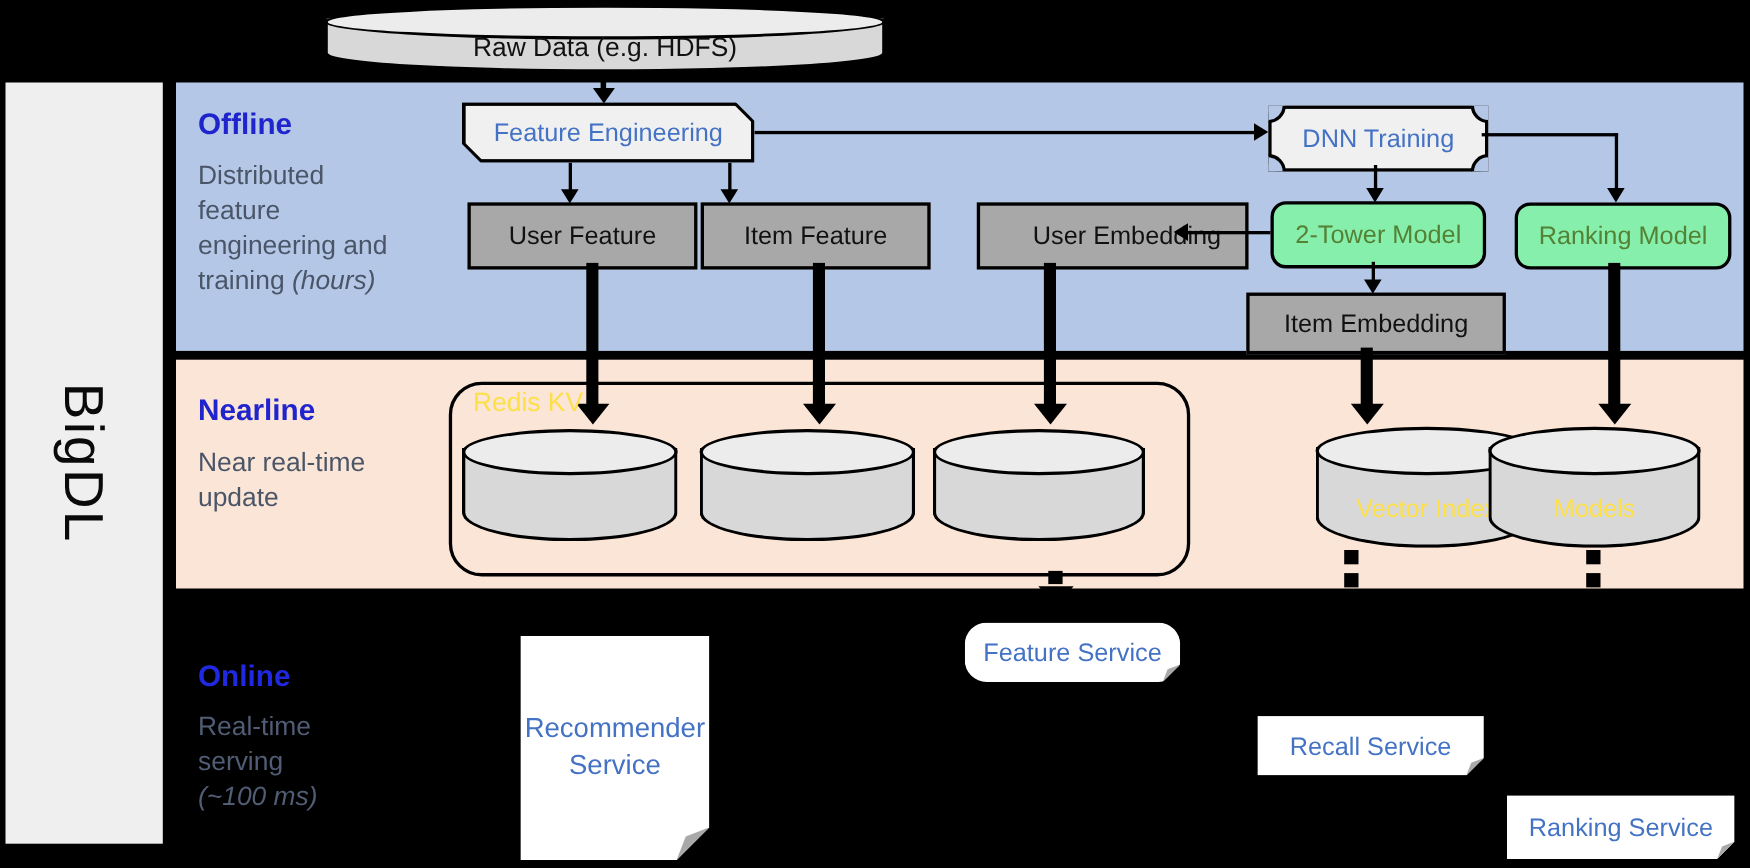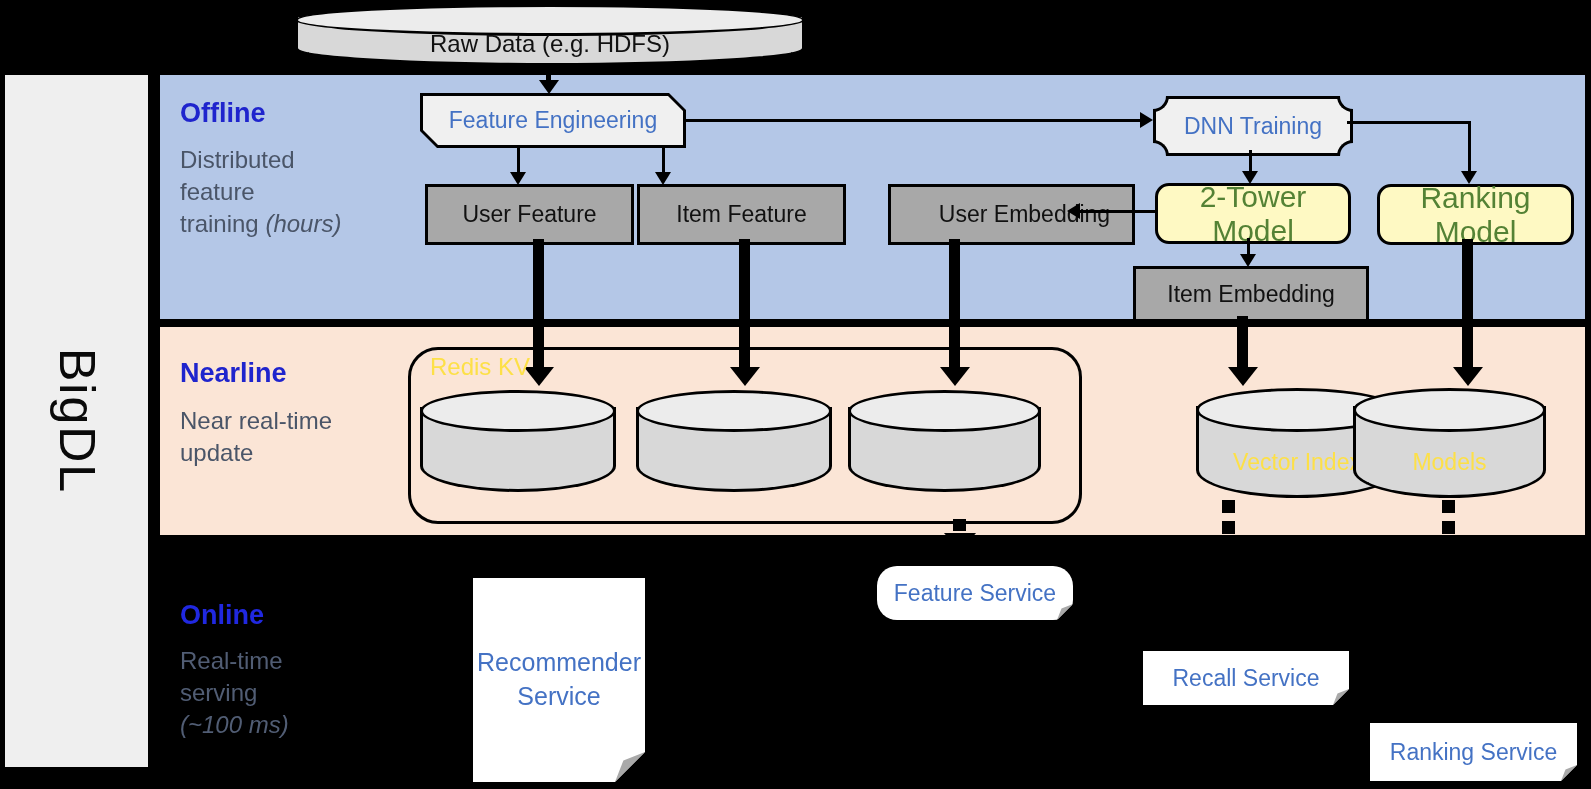--- a/index.html
+++ b/index.html
@@ -8,21 +8,21 @@
   .abs{position:absolute;}
   .flexc{display:flex;align-items:center;justify-content:center;text-align:center;}
 
   
   .sec-title{font-size:27px;font-weight:600;color:#1f24cd;}
   .sec-desc{font-size:24px;line-height:1.33;color:#4a5568;}
   .sec-desc .it{font-style:italic;}
 
   
   .node-gray{background:#a8a8a8;border:3px solid #000;font-size:23px;color:#111;}
-  .node-round{background:#fef9c3;border:3px solid #000;border-radius:14px;font-size:30px;}
+  .node-round{background:#86efac;border:3px solid #000;border-radius:14px;font-size:23px;}
   .t-blue{color:#4472c4;}
   .t-green{color:#548235;}
   .t-brown{color:#fde047;}
 
   
   .snip-outer{background:#000;clip-path:polygon(0 0,calc(100% - 17px) 0,100% 17px,100% 100%,17px 100%,0 calc(100% - 17px));}
   .snip-inner{position:absolute;left:3px;top:3px;right:3px;bottom:3px;background:#f0f0f0;
               clip-path:polygon(0 0,calc(100% - 15px) 0,100% 15px,100% 100%,15px 100%,0 calc(100% - 15px));}
 
   
@@ -78,20 +78,21 @@
       <span>Raw Data (e.g. HDFS)</span>
     </div>
   </div>
 
   <div class="abs sec-title" style="left:180px;top:98px;">
     <span>Offline</span>
   </div>
   <div class="abs sec-desc" style="left:180px;top:144px;width:250px;">
     <span style="display:block">Distributed</span>
     <span style="display:block">feature</span>
+    <span style="display:block">engineering and</span>
     <span style="display:block"><span>training </span><span class="it">(hours)</span></span>
   </div>
 
   <div class="abs sec-title" style="left:180px;top:358px;">
     <span>Nearline</span>
   </div>
   <div class="abs sec-desc" style="left:180px;top:405px;width:280px;">
     <span style="display:block">Near real-time</span>
     <span style="display:block">update</span>
   </div>

